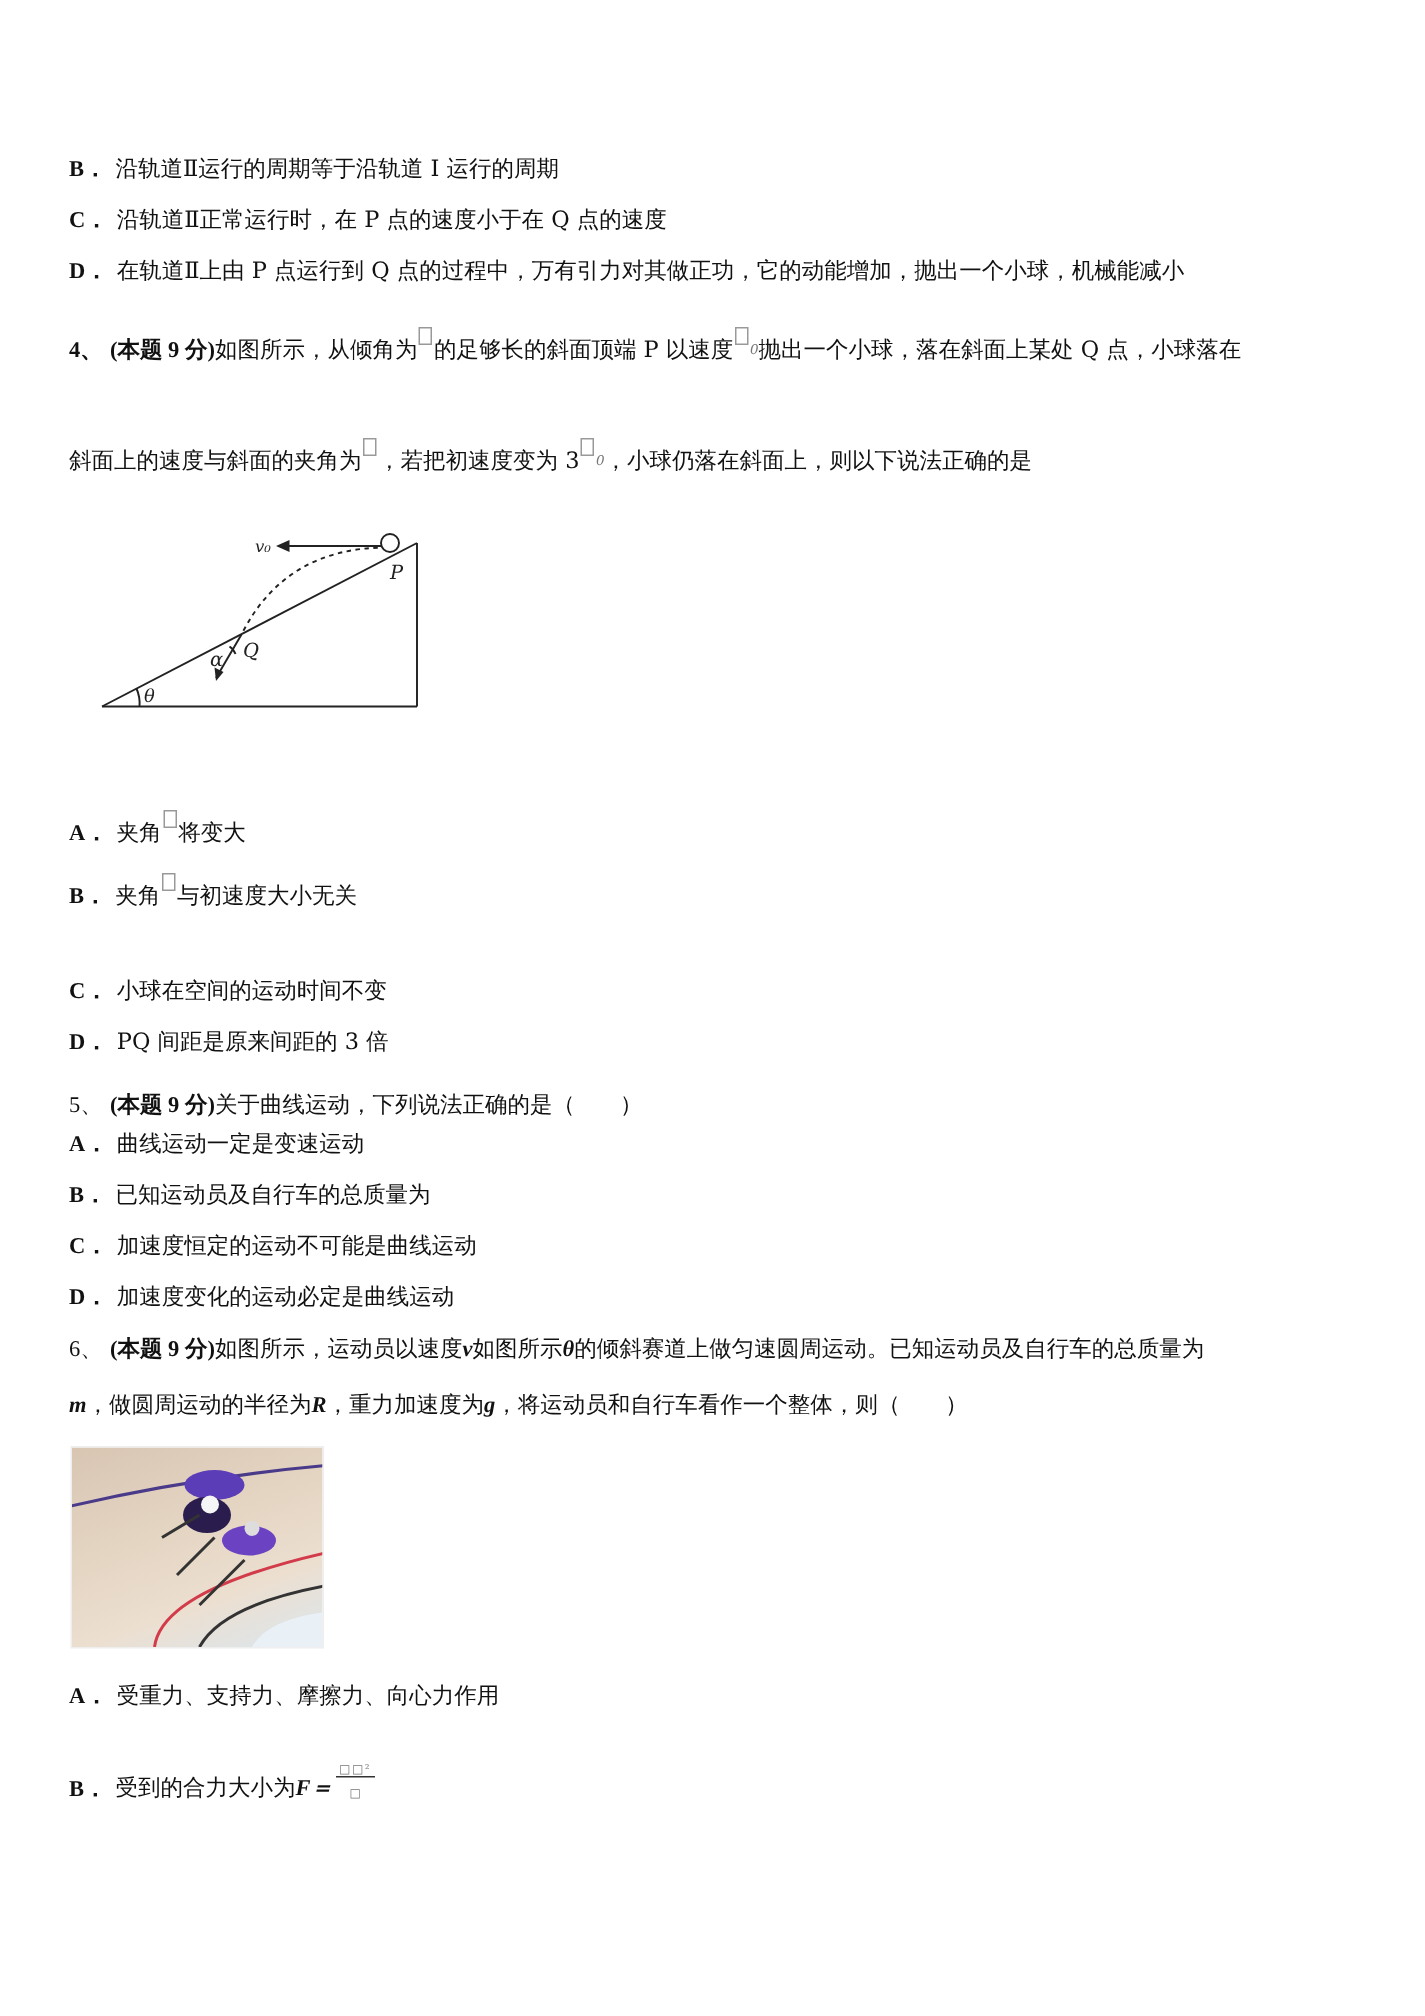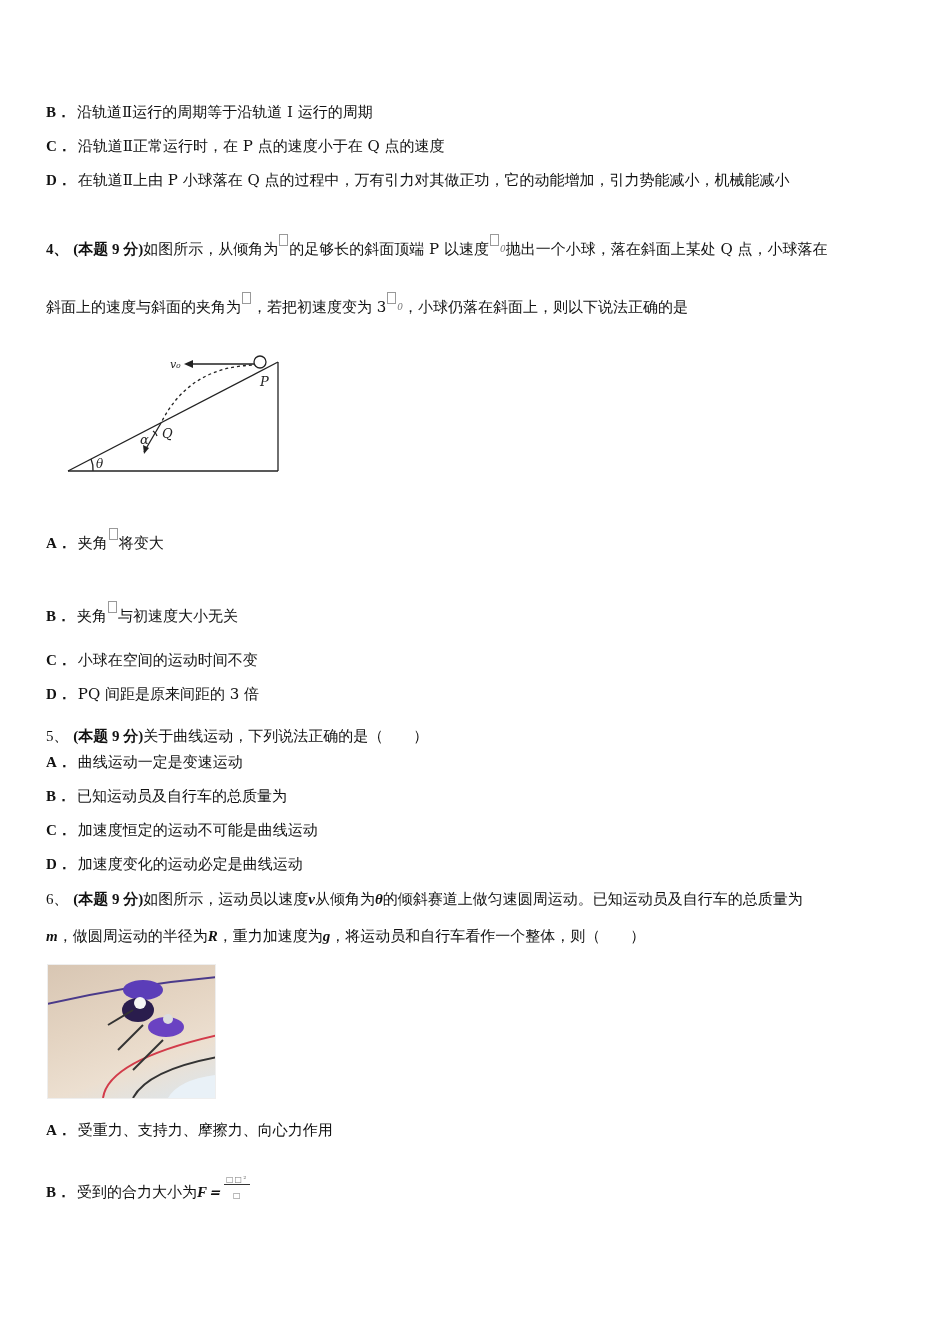--- a/index.html
+++ b/index.html
@@ -32,24 +32,24 @@
 </head>
 <body>
 
 <div class="line" style="top:102px">
   <span class="lbl">B．</span><span>沿轨道Ⅱ运行的周期等于沿轨道 I 运行的周期</span>
 </div>
 <div class="line" style="top:136px">
   <span class="lbl">C．</span><span>沿轨道Ⅱ正常运行时，在 P 点的速度小于在 Q 点的速度</span>
 </div>
 <div class="line" style="top:170px">
-  <span class="lbl">D．</span><span>在轨道Ⅱ上由 P 小球落在 Q 点的过程中，万有引力对其做正功，它的动能增加，引力势能减小，机械能减小</span>
+  <span class="lbl">D．</span><span>在轨道Ⅱ上由 P 点运行到 Q 点的过程中，万有引力对其做正功，它的动能增加，抛出一个小球，机械能减小</span>
 </div>
 
-<div class="line" style="top:234px">
+<div class="line" style="top:218px">
   <span class="qnum b">4、</span>
   <span class="b">(本题 9 分)</span><span>如图所示，从倾角为</span><span class="ph"></span><span>的足够长的斜面顶端 P 以速度</span><span class="ph"></span><span class="sub0">0</span><span>抛出一个小球，落在斜面上某处 Q 点，小球落在</span>
 </div>
 <div class="line" style="top:292px">
   <span>斜面上的速度与斜面的夹角为</span><span class="ph"></span><span>，若把初速度变为 3</span><span class="ph"></span><span class="sub0">0</span><span>，小球仍落在斜面上，则以下说法正确的是</span>
 </div>
 
 <svg class="figure" style="left:60px;top:350px" width="230" height="128" viewBox="0 0 230 128">
   <g stroke="#222" stroke-width="1.3" fill="none">
     <line x1="8" y1="121" x2="218" y2="121"></line>
@@ -64,24 +64,24 @@
   <polygon points="84,104 83,95 89,98" fill="#222"></polygon>
   <polygon points="124,14 133,10 133,18" fill="#222"></polygon>
   <circle cx="200" cy="12" r="6" fill="#fff" stroke="#222" stroke-width="1.3"></circle>
   <text x="110" y="18" font-size="11" font-style="italic" font-family="DejaVu Serif, serif" fill="#222">v₀</text>
   <text x="200" y="36" font-size="13" font-style="italic" font-family="DejaVu Serif, serif" fill="#222">P</text>
   <text x="102" y="88" font-size="13" font-style="italic" font-family="DejaVu Serif, serif" fill="#222">Q</text>
   <text x="80" y="94" font-size="13" font-style="italic" font-family="DejaVu Serif, serif" fill="#222">α</text>
   <text x="36" y="118" font-size="12" font-style="italic" font-family="DejaVu Serif, serif" fill="#222">θ</text>
 </svg>
 
-<div class="line" style="top:528px">
+<div class="line" style="top:540px">
   <span class="lbl">A．</span><span>夹角</span><span class="ph"></span><span>将变大</span>
 </div>
-<div class="line" style="top:601px">
+<div class="line" style="top:582px">
   <span class="lbl">B．</span><span>夹角</span><span class="ph"></span><span>与初速度大小无关</span>
 </div>
 <div class="line" style="top:650px">
   <span class="lbl">C．</span><span>小球在空间的运动时间不变</span>
 </div>
 <div class="line" style="top:684px">
   <span class="lbl">D．</span><span>PQ 间距是原来间距的 3 倍</span>
 </div>
 
 <div class="line" style="top:726px">
@@ -96,21 +96,21 @@
 </div>
 <div class="line" style="top:820px">
   <span class="lbl">C．</span><span>加速度恒定的运动不可能是曲线运动</span>
 </div>
 <div class="line" style="top:854px">
   <span class="lbl">D．</span><span>加速度变化的运动必定是曲线运动</span>
 </div>
 
 <div class="line" style="top:889px">
   <span class="qnum">6、</span>
-  <span class="b">(本题 9 分)</span><span>如图所示，运动员以速度</span><span class="it">v</span><span>从倾角为</span><span class="it">θ</span><span>的倾斜赛道上做匀速圆周运动。已知运动员及自行车的总质量为</span>
+  <span class="b">(本题 9 分)</span><span>如图所示，运动员以速度</span><span class="it">v</span><span>如图所示</span><span class="it">θ</span><span>的倾斜赛道上做匀速圆周运动。已知运动员及自行车的总质量为</span>
 </div>
 <div class="line" style="top:926px">
   <span class="it">m</span><span>，做圆周运动的半径为</span><span class="it">R</span><span>，重力加速度为</span><span class="it">g</span><span>，将运动员和自行车看作一个整体，则（　　）</span>
 </div>
 
 <div class="photo">
   <svg width="167" height="133" viewBox="0 0 167 133">
     <path d="M -5 40 Q 80 20 170 12" stroke="#4a3a8a" stroke-width="2" fill="none"></path>
     <path d="M 55 133 Q 60 95 170 70" stroke="#d23b4a" stroke-width="2" fill="none"></path>
     <path d="M 85 133 Q 100 105 170 92" stroke="#333" stroke-width="2" fill="none"></path>

